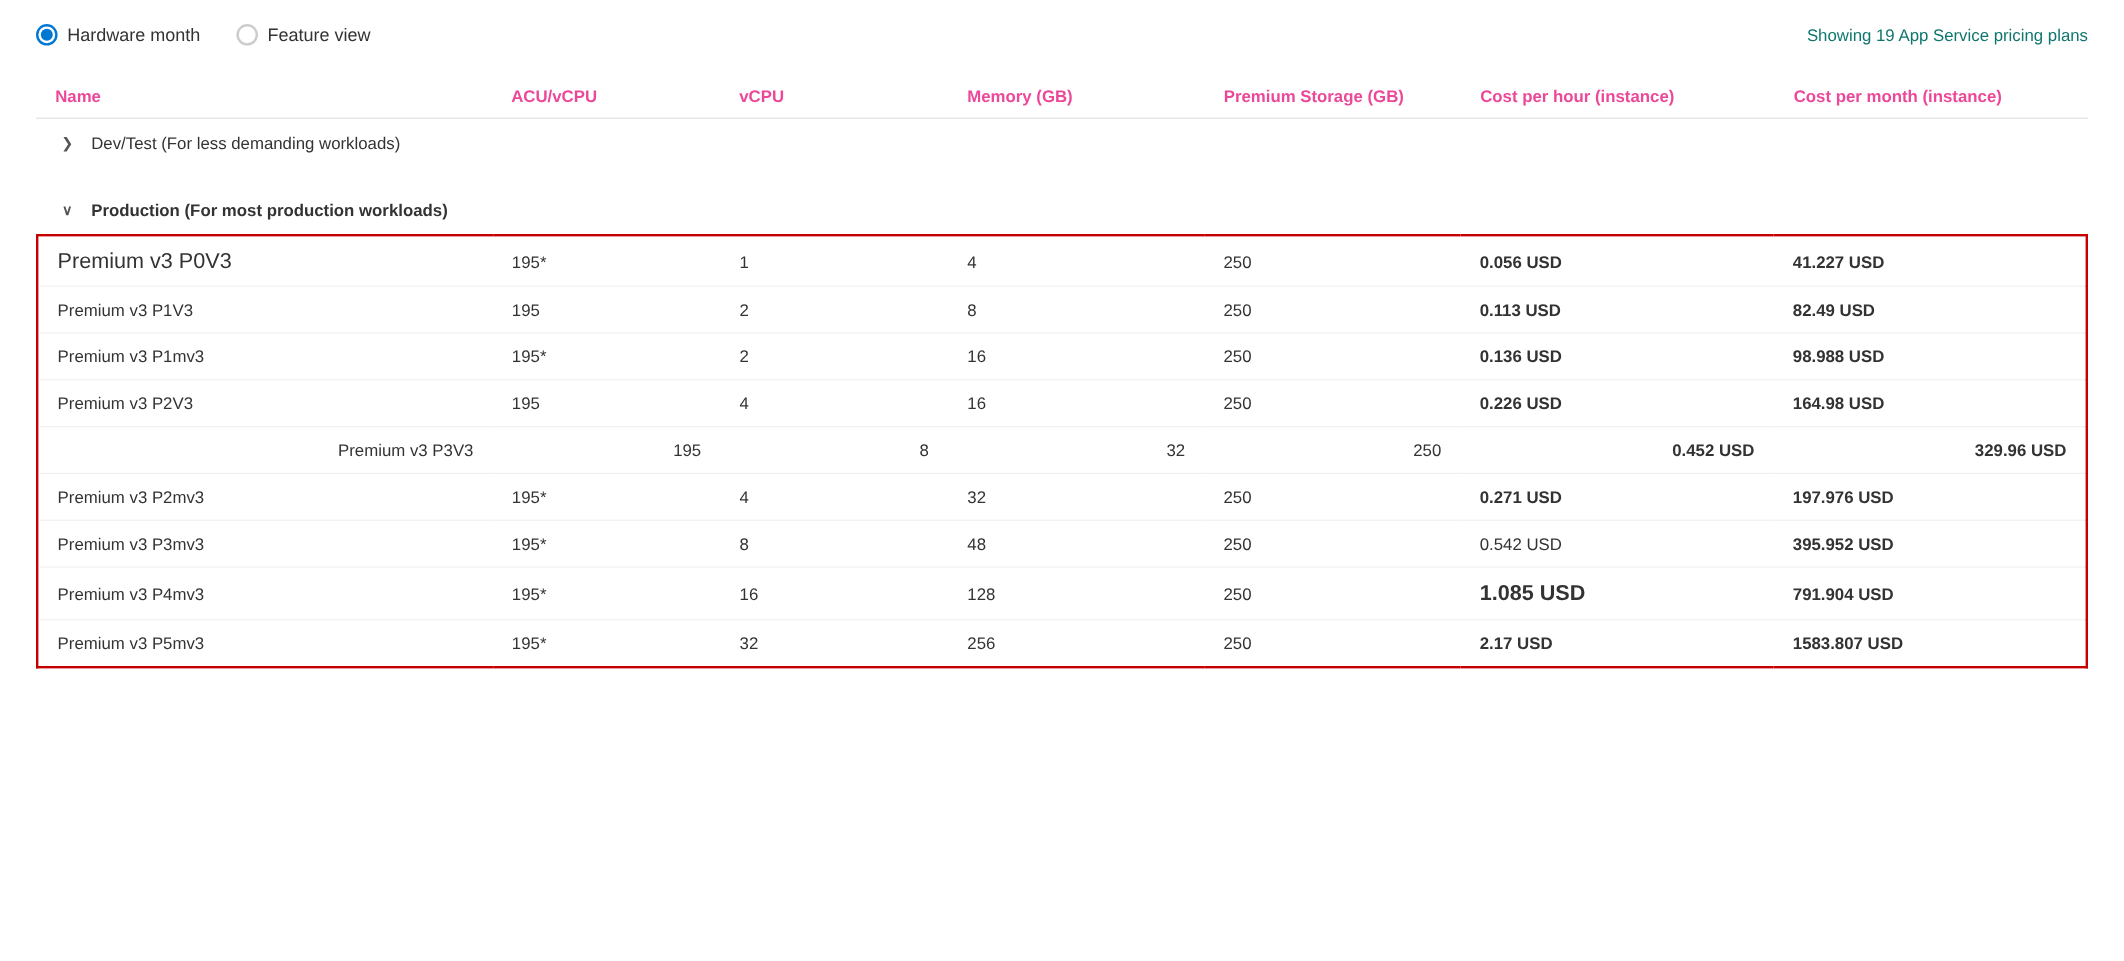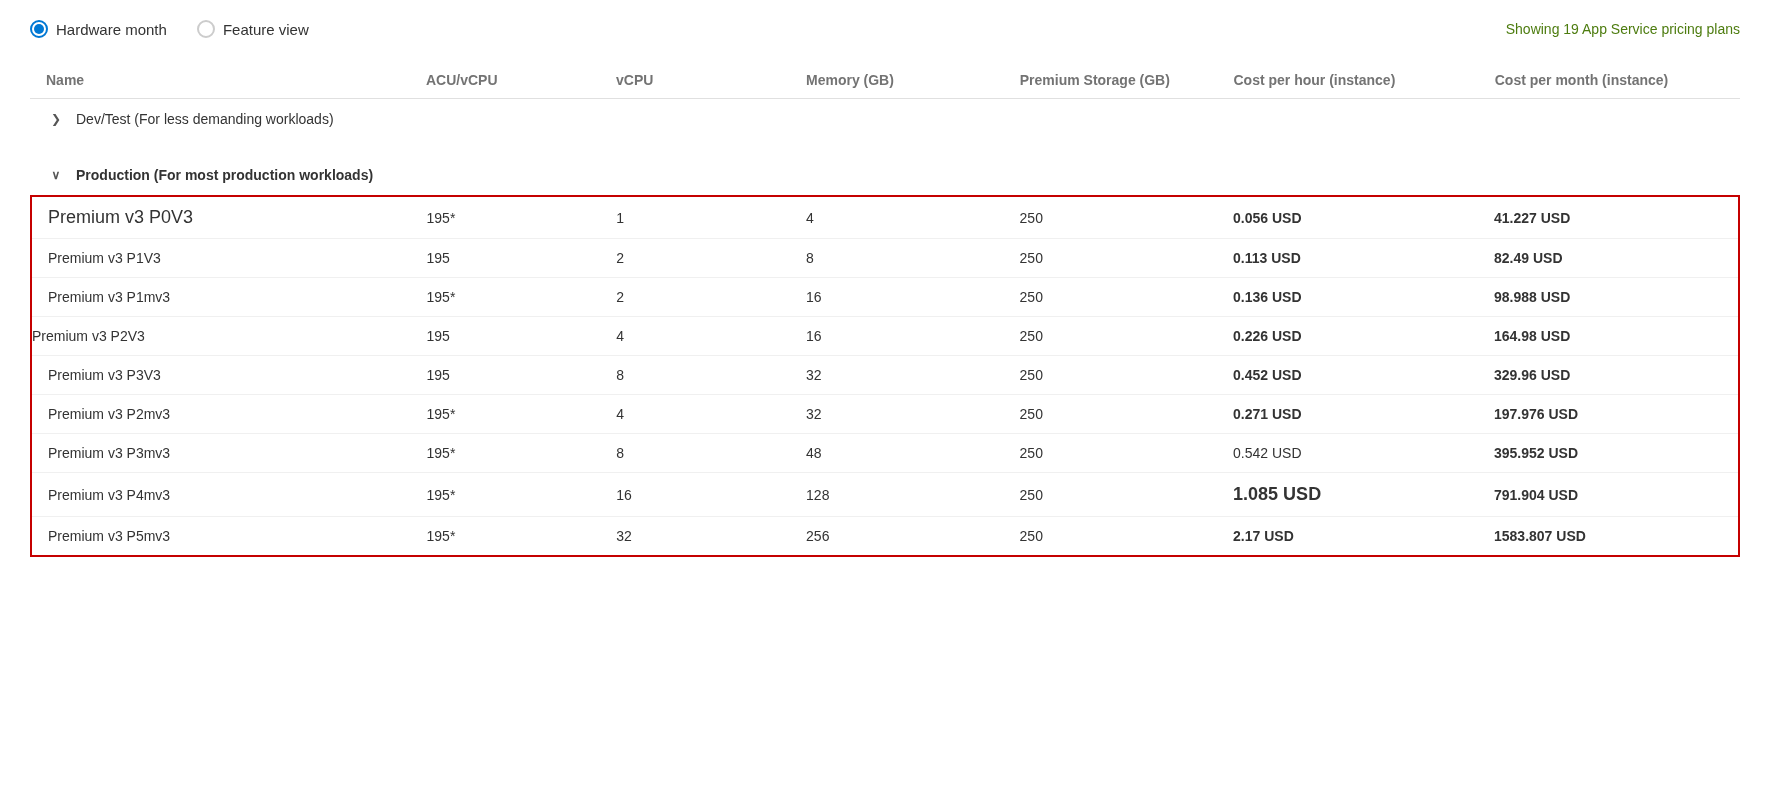--- a/index.html
+++ b/index.html
@@ -52,33 +52,33 @@
     }
     .radio-circle.selected::after {
       content: '';
       width: 10px;
       height: 10px;
       border-radius: 50%;
       background: #0078d4;
     }
     .showing-text {
       font-size: 14px;
-      color: #4d7c0f;
+      color: #0f766e;
       text-align: center;
     }
 
     
     .pricing-table {
       width: 100%;
       border-collapse: collapse;
     }
     .pricing-table thead tr th {
       font-weight: 600;
       font-size: 14px;
-      color: #737373;
+      color: #ec4899;
       padding: 10px 16px;
       text-align: left;
       border-bottom: 1px solid #e0e0e0;
       vertical-align: bottom;
     }
     .pricing-table tbody tr td {
       padding: 10px 16px;
       font-size: 14px;
       color: #333;
       border-bottom: 1px solid #f0f0f0;
@@ -201,29 +201,29 @@
               <tr style="border-bottom: 1px solid rgb(232, 232, 232);">
                 <td style="padding: 11px 16px; width: 320px; font-size: 14px;">Premium v3 P1mv3</td>
                 <td style="padding: 11px 16px; width: 160px; font-size: 14px;">195*</td>
                 <td style="padding: 11px 16px; width: 160px; font-size: 14px;">2</td>
                 <td style="padding: 11px 16px; width: 180px; font-size: 14px;">16</td>
                 <td style="padding: 11px 16px; width: 180px; font-size: 14px;">250</td>
                 <td style="padding: 11px 16px; width: 220px; font-size: 14px; font-weight: 700;">0.136 USD</td>
                 <td style="padding: 11px 16px; width: 220px; font-size: 14px; font-weight: 700;">98.988 USD</td>
               </tr>
               <tr style="border-bottom: 1px solid rgb(232, 232, 232);">
-                <td style="padding: 11px 0; width: 320px; font-size: 14px;">Premium v3 P2V3</td>
+                <td style="padding: 11px 16px; width: 320px; font-size: 14px;">Premium v3 P2V3</td>
                 <td style="padding: 11px 16px; width: 160px; font-size: 14px;">195</td>
                 <td style="padding: 11px 16px; width: 160px; font-size: 14px;">4</td>
                 <td style="padding: 11px 16px; width: 180px; font-size: 14px;">16</td>
                 <td style="padding: 11px 16px; width: 180px; font-size: 14px;">250</td>
                 <td style="padding: 11px 16px; width: 220px; font-size: 14px; font-weight: 700;">0.226 USD</td>
                 <td style="padding: 11px 16px; width: 220px; font-size: 14px; font-weight: 700;">164.98 USD</td>
               </tr>
-              <tr style="border-bottom: 1px solid rgb(232, 232, 232);">
+              <tr style="border-bottom: 1px solid rgb(232, 232, 232); text-align: right;">
                 <td style="padding: 11px 16px; width: 320px; font-size: 14px;">Premium v3 P3V3</td>
                 <td style="padding: 11px 16px; width: 160px; font-size: 14px;">195</td>
                 <td style="padding: 11px 16px; width: 160px; font-size: 14px;">8</td>
                 <td style="padding: 11px 16px; width: 180px; font-size: 14px;">32</td>
                 <td style="padding: 11px 16px; width: 180px; font-size: 14px;">250</td>
                 <td style="padding: 11px 16px; width: 220px; font-size: 14px; font-weight: 700;">0.452 USD</td>
                 <td style="padding: 11px 16px; width: 220px; font-size: 14px; font-weight: 700;">329.96 USD</td>
               </tr>
               <tr style="border-bottom: 1px solid rgb(232, 232, 232);">
                 <td style="padding: 11px 16px; width: 320px; font-size: 14px;">Premium v3 P2mv3</td>

